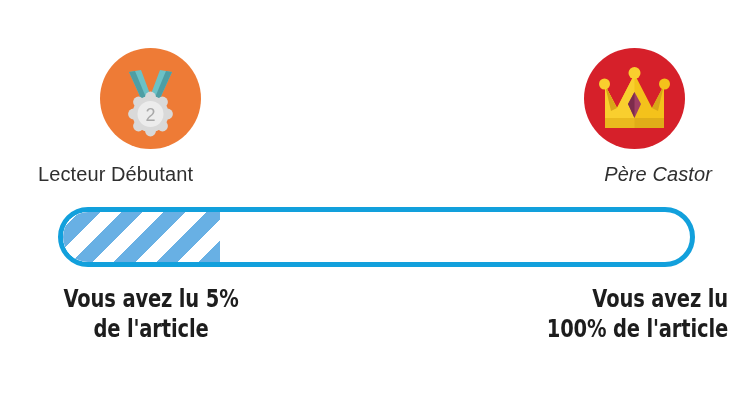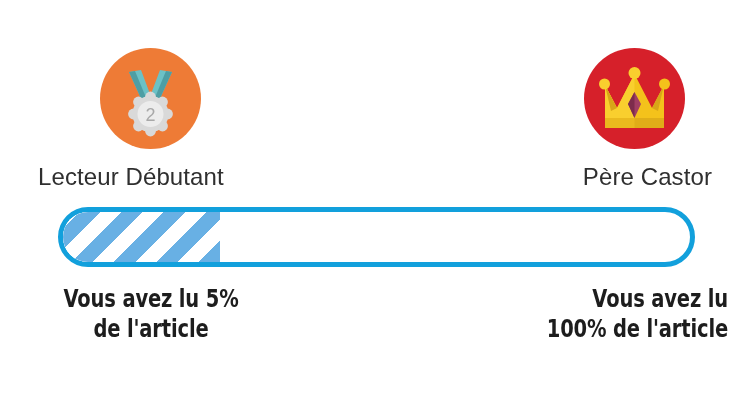--- a/index.html
+++ b/index.html
@@ -40,28 +40,28 @@
   }
   .badge-left  { left: 100px; background: #ee7b36; }
   .badge-right { left: 584px; background: #d6202a; }
 
   .badge svg { display: block; width: 101px; height: 101px; }
 
   
   .tier-label {
     position: absolute;
     top: 163px;
-    font-size: 24px;
+    font-size: 20px;
     color: #2f2f2f;
     letter-spacing: 0.1px;
     white-space: nowrap;
     font-weight: 400;
   }
   .tier-label-left  { left: 38px;  text-align: left; }
-  .tier-label-right { right: 38px; text-align: right; }
+  .tier-label-right { right: 38px; text-align: right; font-style: italic; }
 
   
   .progress-outer {
     position: absolute;
     left: 58px;
     top: 207px;
     width: 637px;
     height: 60px;
     box-sizing: border-box;
     border: 5px solid #12a0dc;

